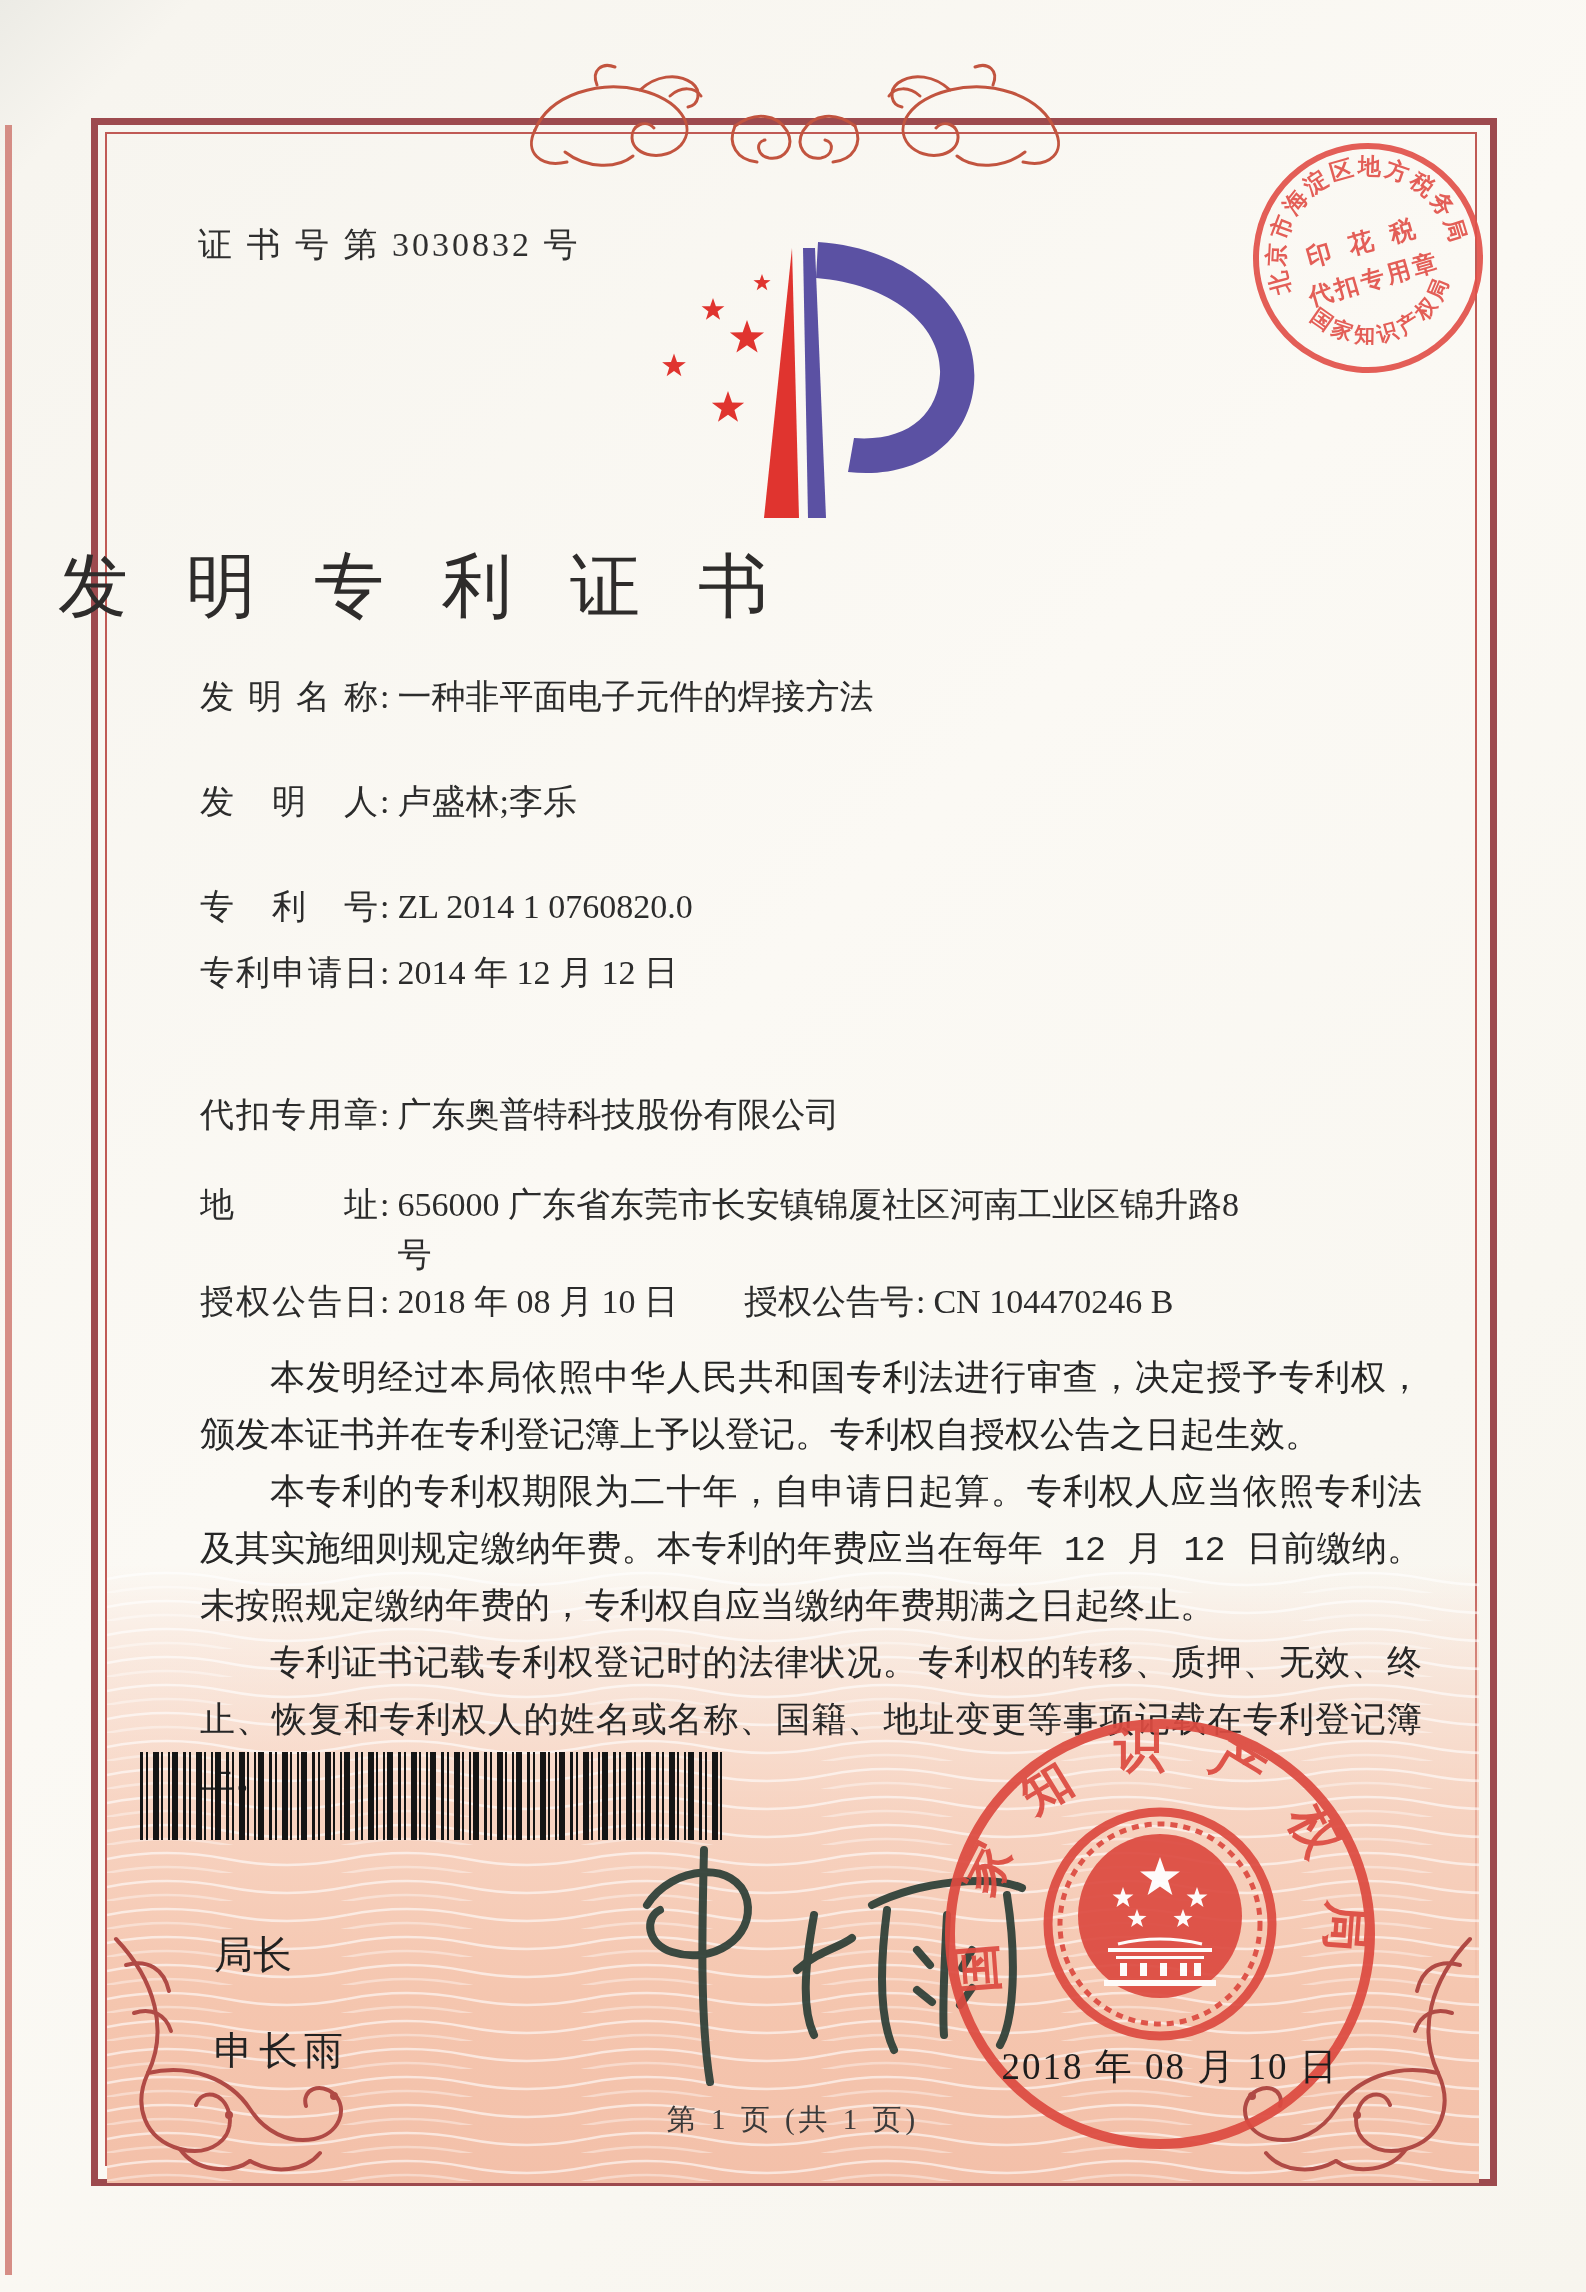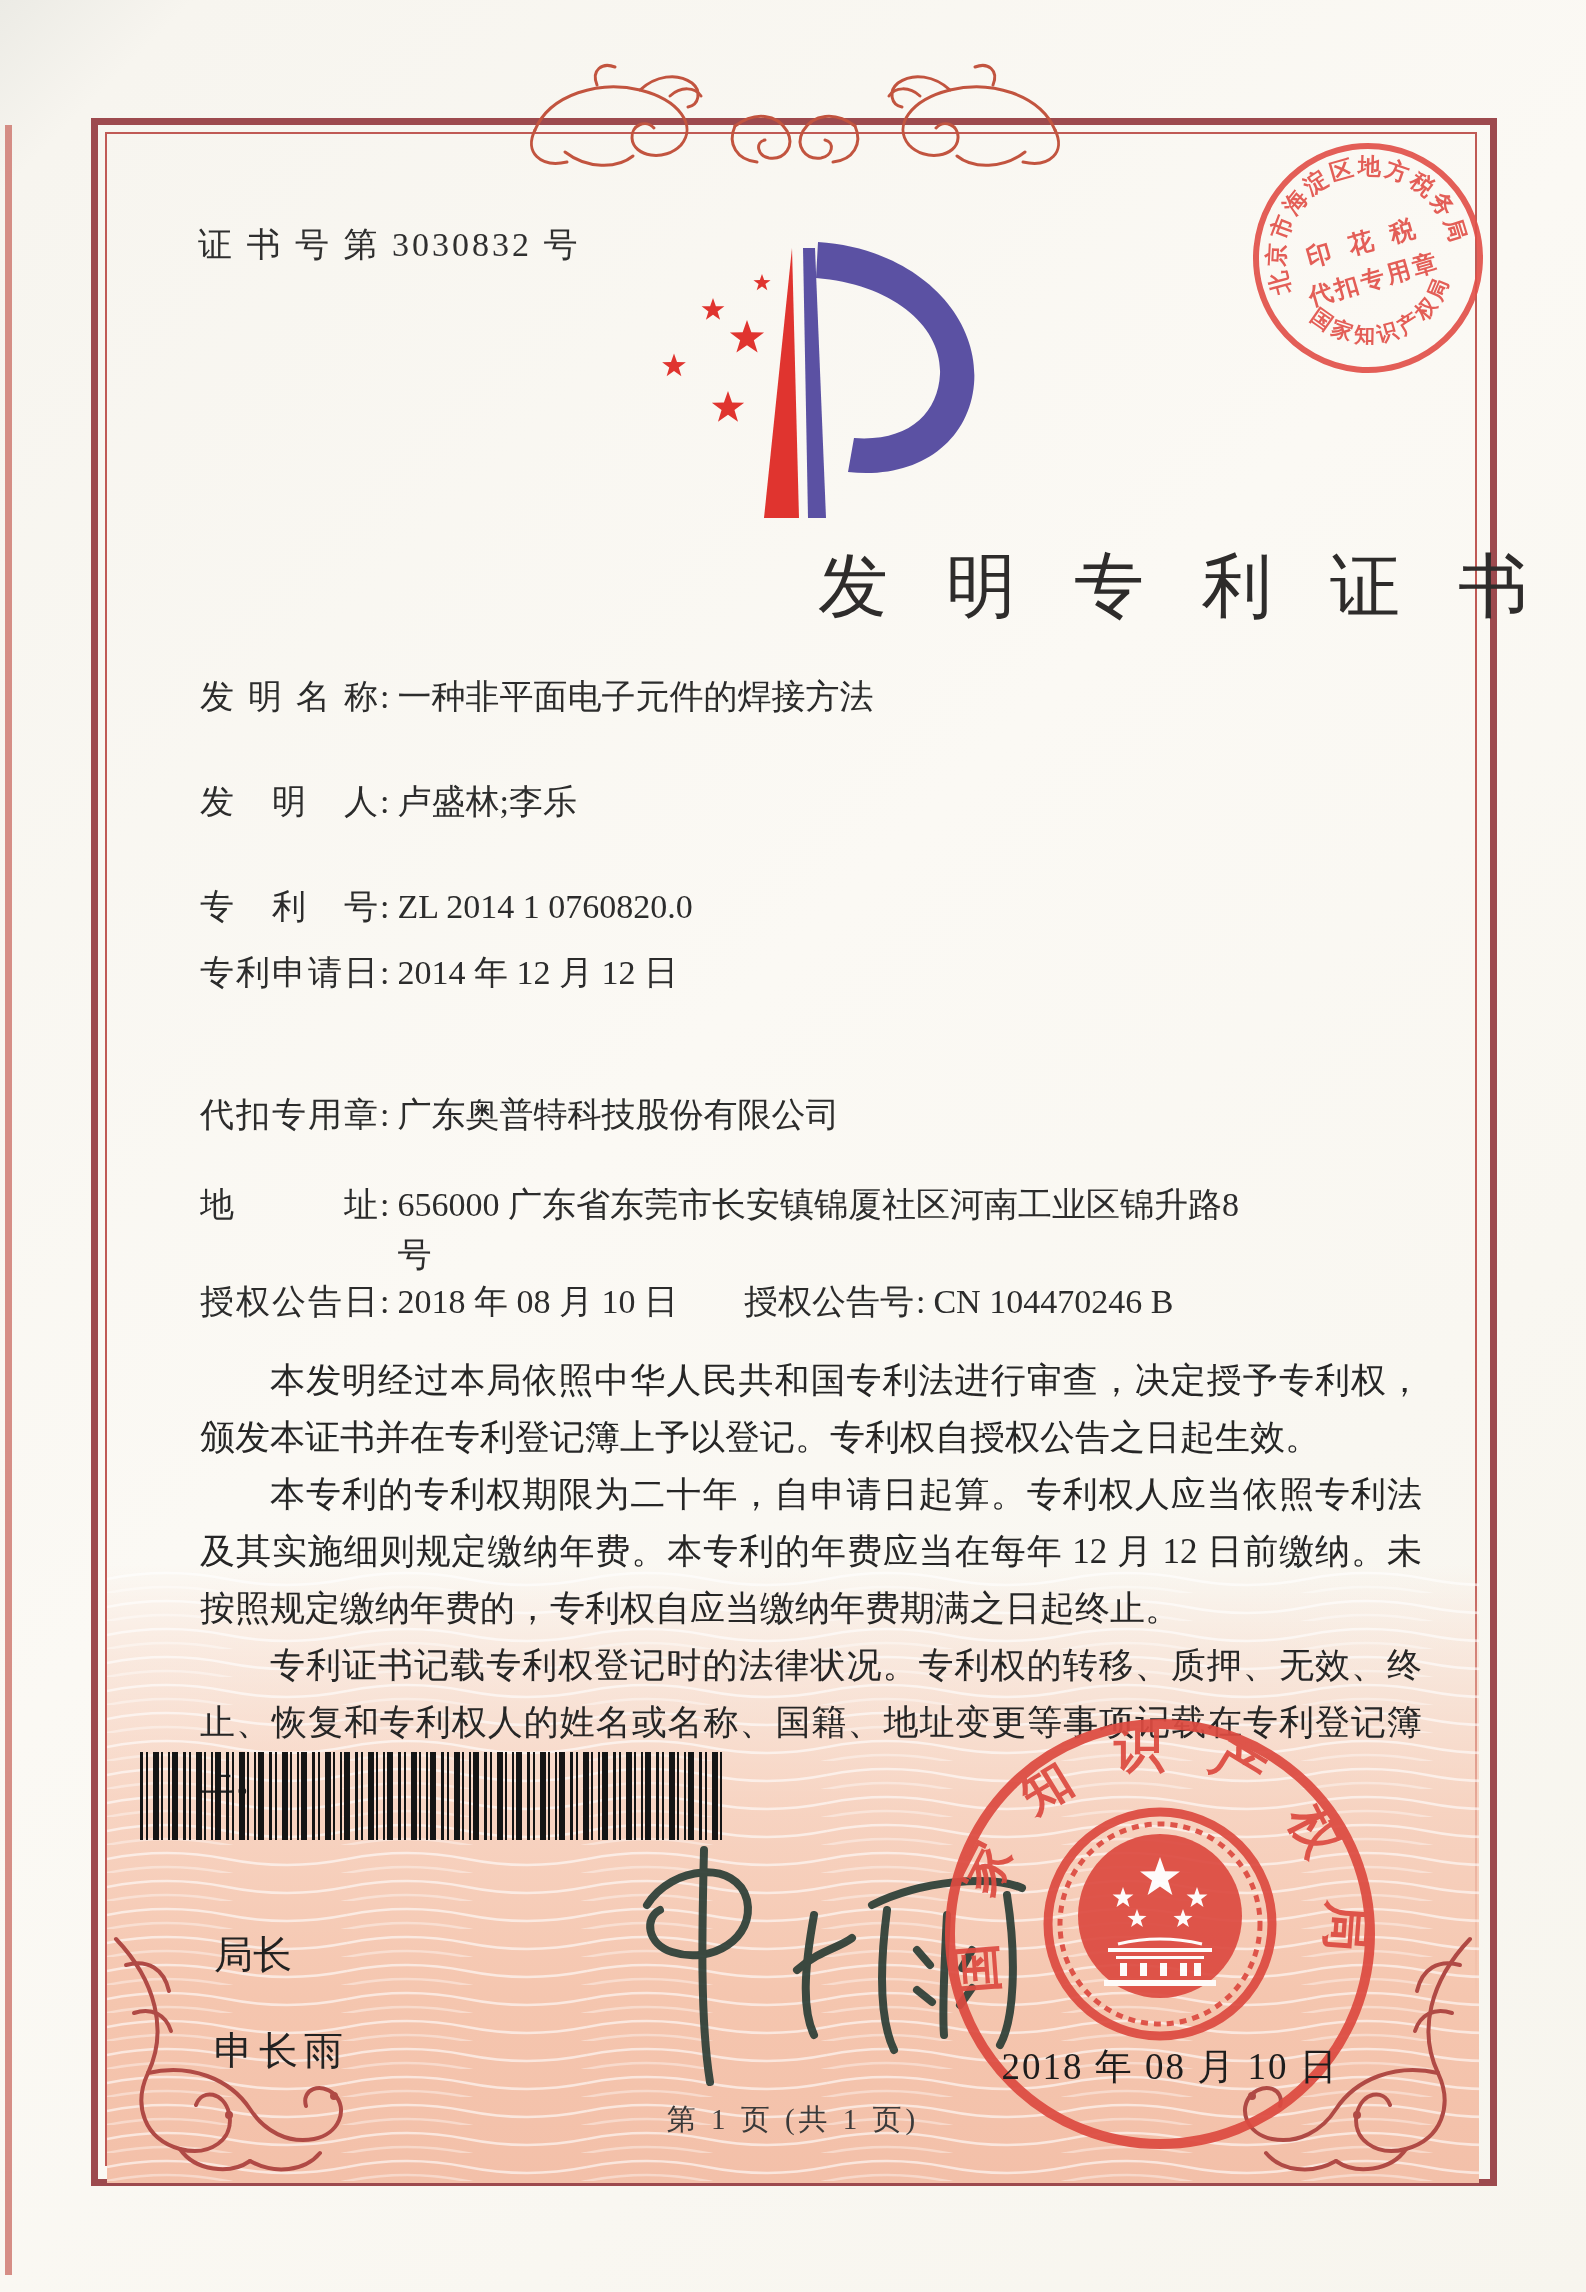--- a/index.html
+++ b/index.html
@@ -36,35 +36,35 @@
   .cert-number{
     position:absolute;left:170px;top:222px;
     font-size:34px;letter-spacing:3px;color:#2f2f2f;margin-left:28px;
   }
   .tax-stamp{
     position:absolute;left:1248px;top:138px;width:240px;height:240px;
     transform:rotate(-16deg);opacity:.92;
   }
   .logo{position:absolute;left:612px;top:226px;width:400px;height:300px;}
   .doc-title{
-    position:absolute;left:0;right:0;top:540px;text-align:right;
+    position:absolute;left:0;right:0;top:540px;text-align:left;
     font-size:70px;color:#2e2c2b;letter-spacing:58px;text-indent:58px;
   }
   .row{position:absolute;left:200px;right:140px;display:flex;align-items:flex-start;
     font-size:34px;color:#2c2c2c;line-height:50px;}
   .row .lbl{flex:none;width:178px;text-align:justify;text-align-last:justify;}
   .row .colon{flex:none;margin-left:2px;}
   .row .val{margin-left:8px;}
   .row .lbl2{flex:none;margin-left:66px;}
   .val-address{width:860px;}
   .body-text{
     position:absolute;left:200px;width:1222px;top:1352px;
     font-size:35px;line-height:57px;color:#262626;text-align:justify;
   }
-  .body-text p{margin:0;text-indent:2em;}
+  .body-text p{margin:0;text-indent:2em;font-family:Liberation Mono, monospace;}
   .barcode{
     position:absolute;left:140px;top:1752px;width:586px;height:88px;
     background-image:repeating-linear-gradient(90deg,
       #151515 0px,#151515 3px,transparent 3px,transparent 6px,
       #151515 6px,#151515 8px,transparent 8px,transparent 13px,
       #151515 13px,#151515 19px,transparent 19px,transparent 21px,
       #151515 21px,#151515 23px,transparent 23px,transparent 28px,
       #151515 28px,#151515 30px,transparent 30px,transparent 32px,
       #151515 32px,#151515 38px,transparent 38px,transparent 43px);
   }

